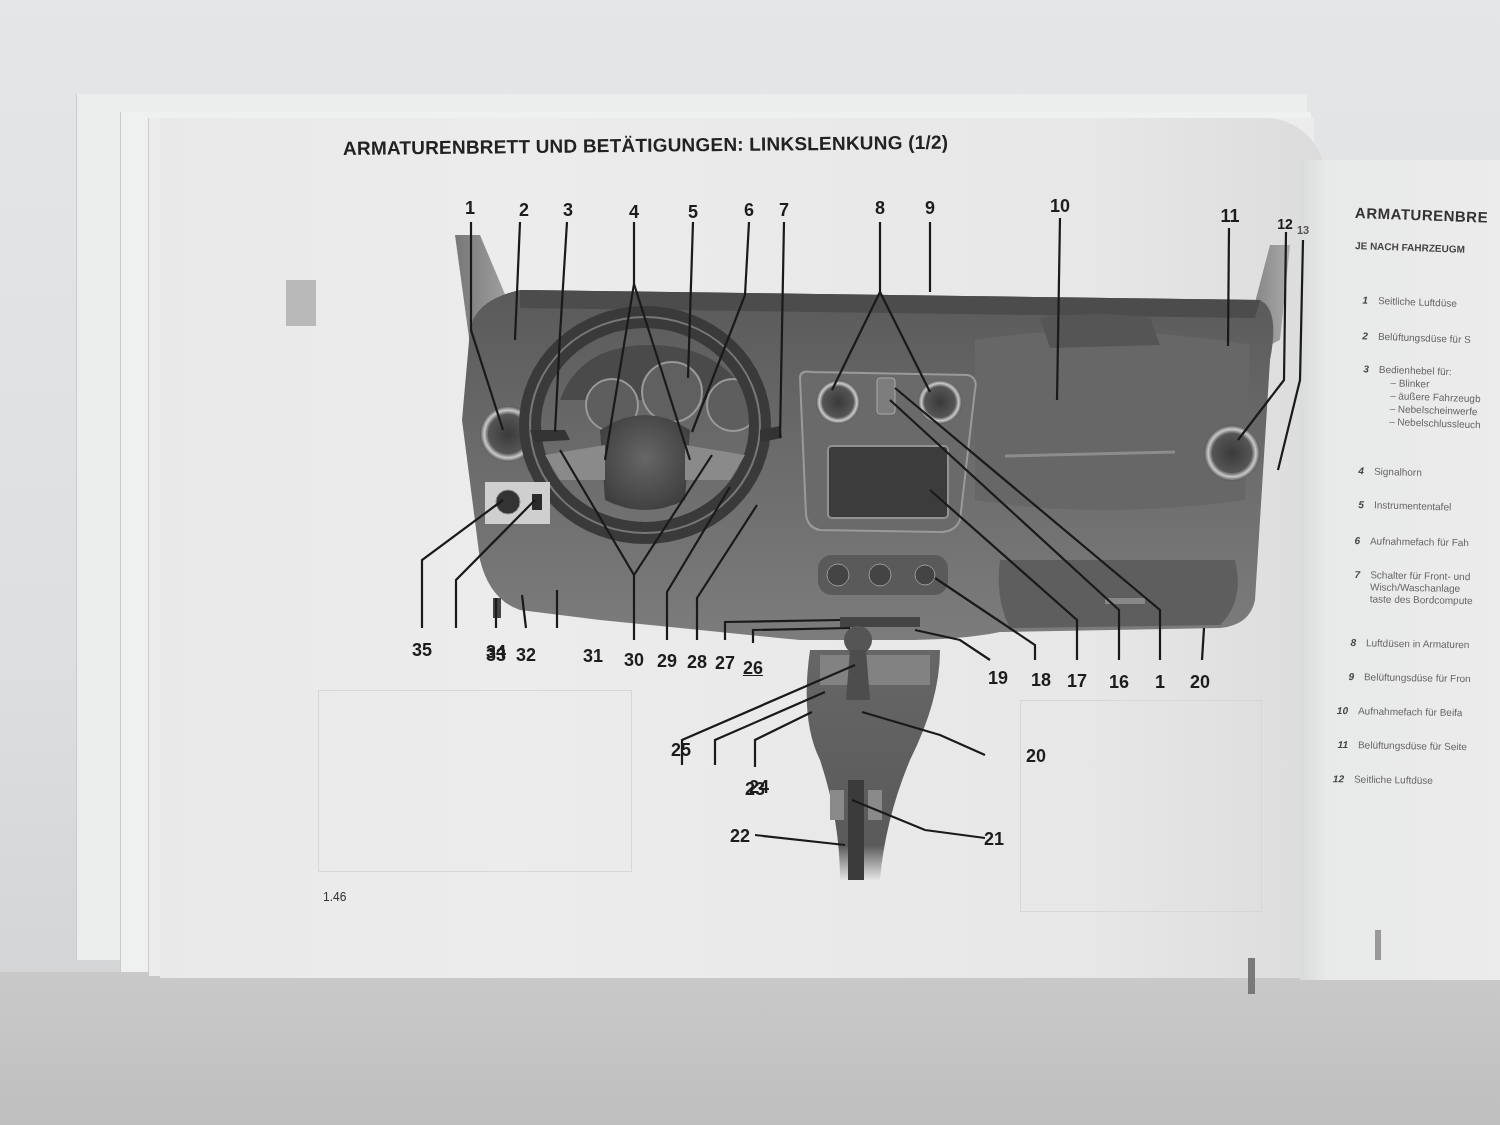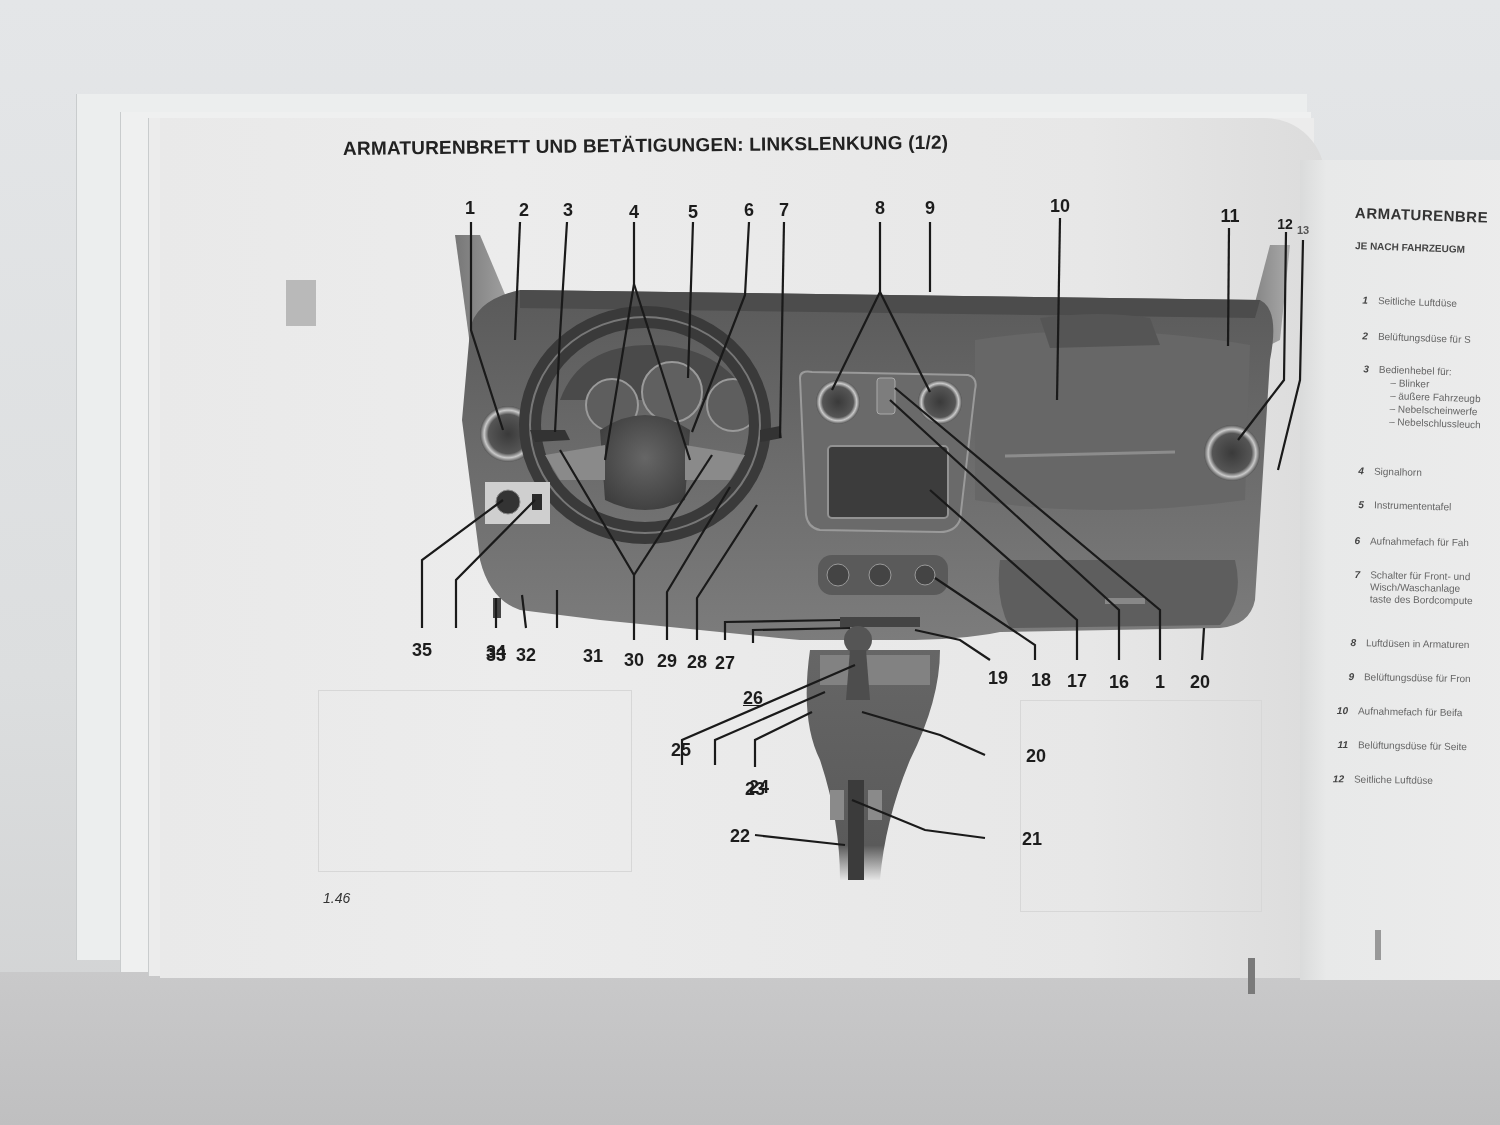--- a/index.html
+++ b/index.html
@@ -25,21 +25,21 @@
   .right-page {
     position:absolute; left:1300px; top:160px; width:220px; height:820px;
     background: linear-gradient(90deg,#dadbdb 0%, #e8e9e9 12%, #ececec 100%);
   }
   .thumb-tab { position:absolute; left:286px; top:280px; width:30px; height:46px; background:#b9b9b9; }
   .edge-mark { position:absolute; background:#7a7a7a; }
   .title {
     position:absolute; left:343px; top:138px; font-size:19px; font-weight:bold;
     color:#222; letter-spacing:0.2px; transform: rotate(-0.6deg); transform-origin:left;
   }
-  .page-num { position:absolute; left:323px; top:890px; font-size:14px; color:#333;font-style:italic; }
+  .page-num { position:absolute; left:323px; top:890px; font-size:12px; color:#333; }
   .ghost-box { position:absolute; border:1px solid #d7d7d7; }
   
   .diagram { position:absolute; left:0; top:0; width:1500px; height:1125px; }
   .label {
     position:absolute; font-size:18px; font-weight:bold; color:#1c1c1c;
     transform: translateX(-50%);
   }
   .label.small { font-size:14px; }
   .label.tiny { font-size:11px; color:#555; }
   
@@ -222,36 +222,36 @@
 <div>
   <span class="label" style="left:422px;top:640px;">35</span>
   <span class="label" style="left:456px;top:642px;margin-left:40px;">34</span>
   <span class="label" style="left:496px;top:645px;">33</span>
   <span class="label" style="left:526px;top:645px;">32</span>
   <span class="label" style="left:557px;top:646px;margin-left:36px;">31</span>
   <span class="label" style="left:634px;top:650px;">30</span>
   <span class="label" style="left:667px;top:651px;">29</span>
   <span class="label" style="left:697px;top:652px;">28</span>
   <span class="label" style="left:725px;top:653px;">27</span>
-  <span class="label" style="left:753px;top:688px;text-decoration:underline;">26</span>
+  <span class="label" style="left:753px;top:658px;text-decoration:underline;">26</span>
   <span class="label" style="left:998px;top:668px;">19</span>
   <span class="label" style="left:1041px;top:670px;">18</span>
   <span class="label" style="left:1077px;top:671px;">17</span>
   <span class="label" style="left:1119px;top:672px;">16</span>
   <span class="label" style="left:1160px;top:672px;">1</span>
   <span class="label" style="left:1200px;top:672px;">20</span>
 </div>
 
 <div>
   <span class="label" style="left:681px;top:740px;">25</span>
   <span class="label" style="left:715px;top:777px;margin-left:44px;">24</span>
   <span class="label" style="left:755px;top:779px;">23</span>
   <span class="label" style="left:996px;top:746px;margin-left:40px;">20</span>
   <span class="label" style="left:740px;top:826px;">22</span>
-  <span class="label" style="left:1032px;top:829px;text-align:right;">21</span>
+  <span class="label" style="left:994px;top:829px;text-align:right;">21</span>
 </div>
 
 <div class="rp-heading">ARMATURENBRE</div>
 <div class="rp-sub">JE NACH FAHRZEUGM</div>
 
 <div>
   <div class="rp-item" style="left:1350px;top:296px;transform:rotate(2deg);"><span class="n">1</span><span>Seitliche Luftdüse</span></div>
   <div class="rp-item" style="left:1350px;top:332px;transform:rotate(2deg);"><span class="n">2</span><span>Belüftungsdüse für S</span></div>
   <div class="rp-item" style="left:1350px;top:364px;transform:rotate(2deg);line-height:13px;">
     <span class="n">3</span><span>Bedienhebel für:</span>

